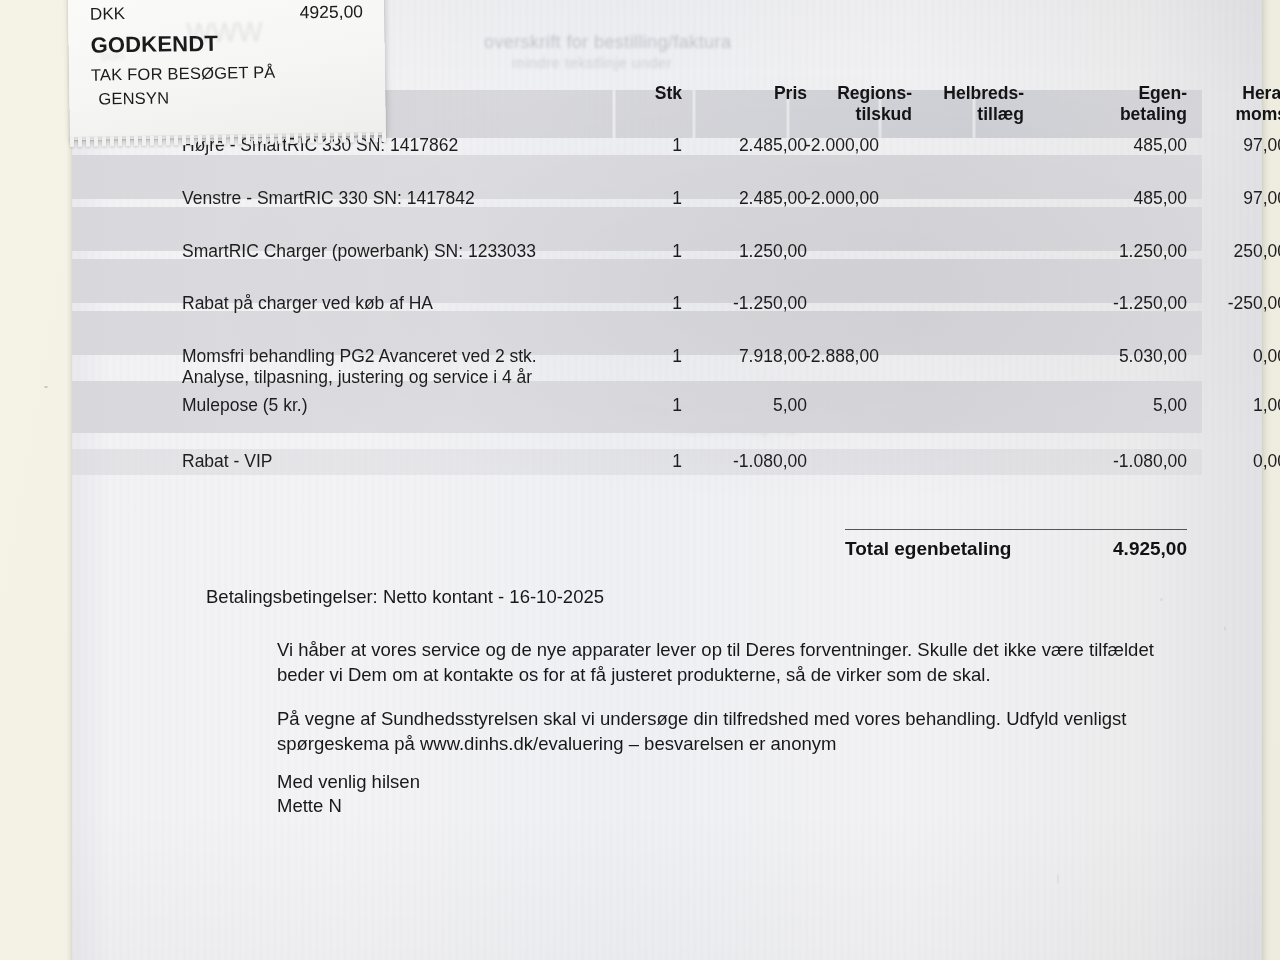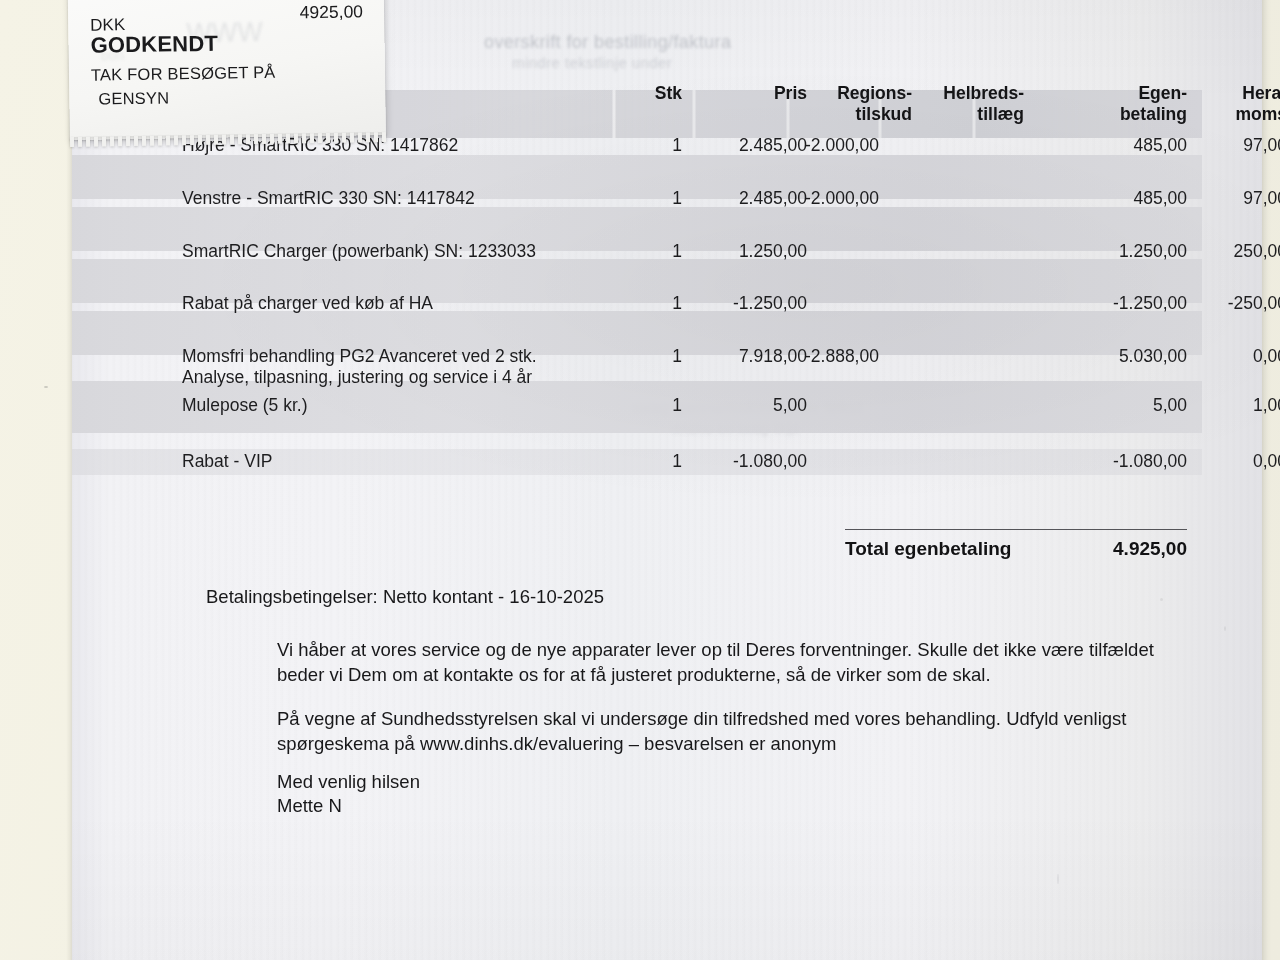--- a/index.html
+++ b/index.html
@@ -246,21 +246,21 @@
     left: 0; right: 0; bottom: -2px;
     height: 5px;
     background: linear-gradient(180deg, rgba(0,0,0,.10), rgba(0,0,0,0));
   }
   .r-txt {
     position: absolute;
     color: #1b1b1d;
     white-space: pre;
     font-family: "Liberation Sans", sans-serif;
   }
-  #r-cur    { left: 22px; top: 32px;  font-size: 17px; }
+  #r-cur    { left: 22px; top: 21px;  font-size: 17px; }
   #r-amount { left: 140px; top: 22px; width: 155px; text-align: right; font-size: 17.5px; }
   #r-status { left: 22px; top: 49px;  font-size: 22px; font-weight: bold; letter-spacing: .2px; }
   #r-thanks { left: 22px; top: 82px;  font-size: 16.5px; letter-spacing: .2px; }
   #r-again  { left: 29px; top: 106px; font-size: 16.5px; letter-spacing: .2px; }
   
   #r-ghost {
     position: absolute;
     left: 118px; top: 36px;
     font-size: 27px;
     color: rgba(120,125,135,.17);

